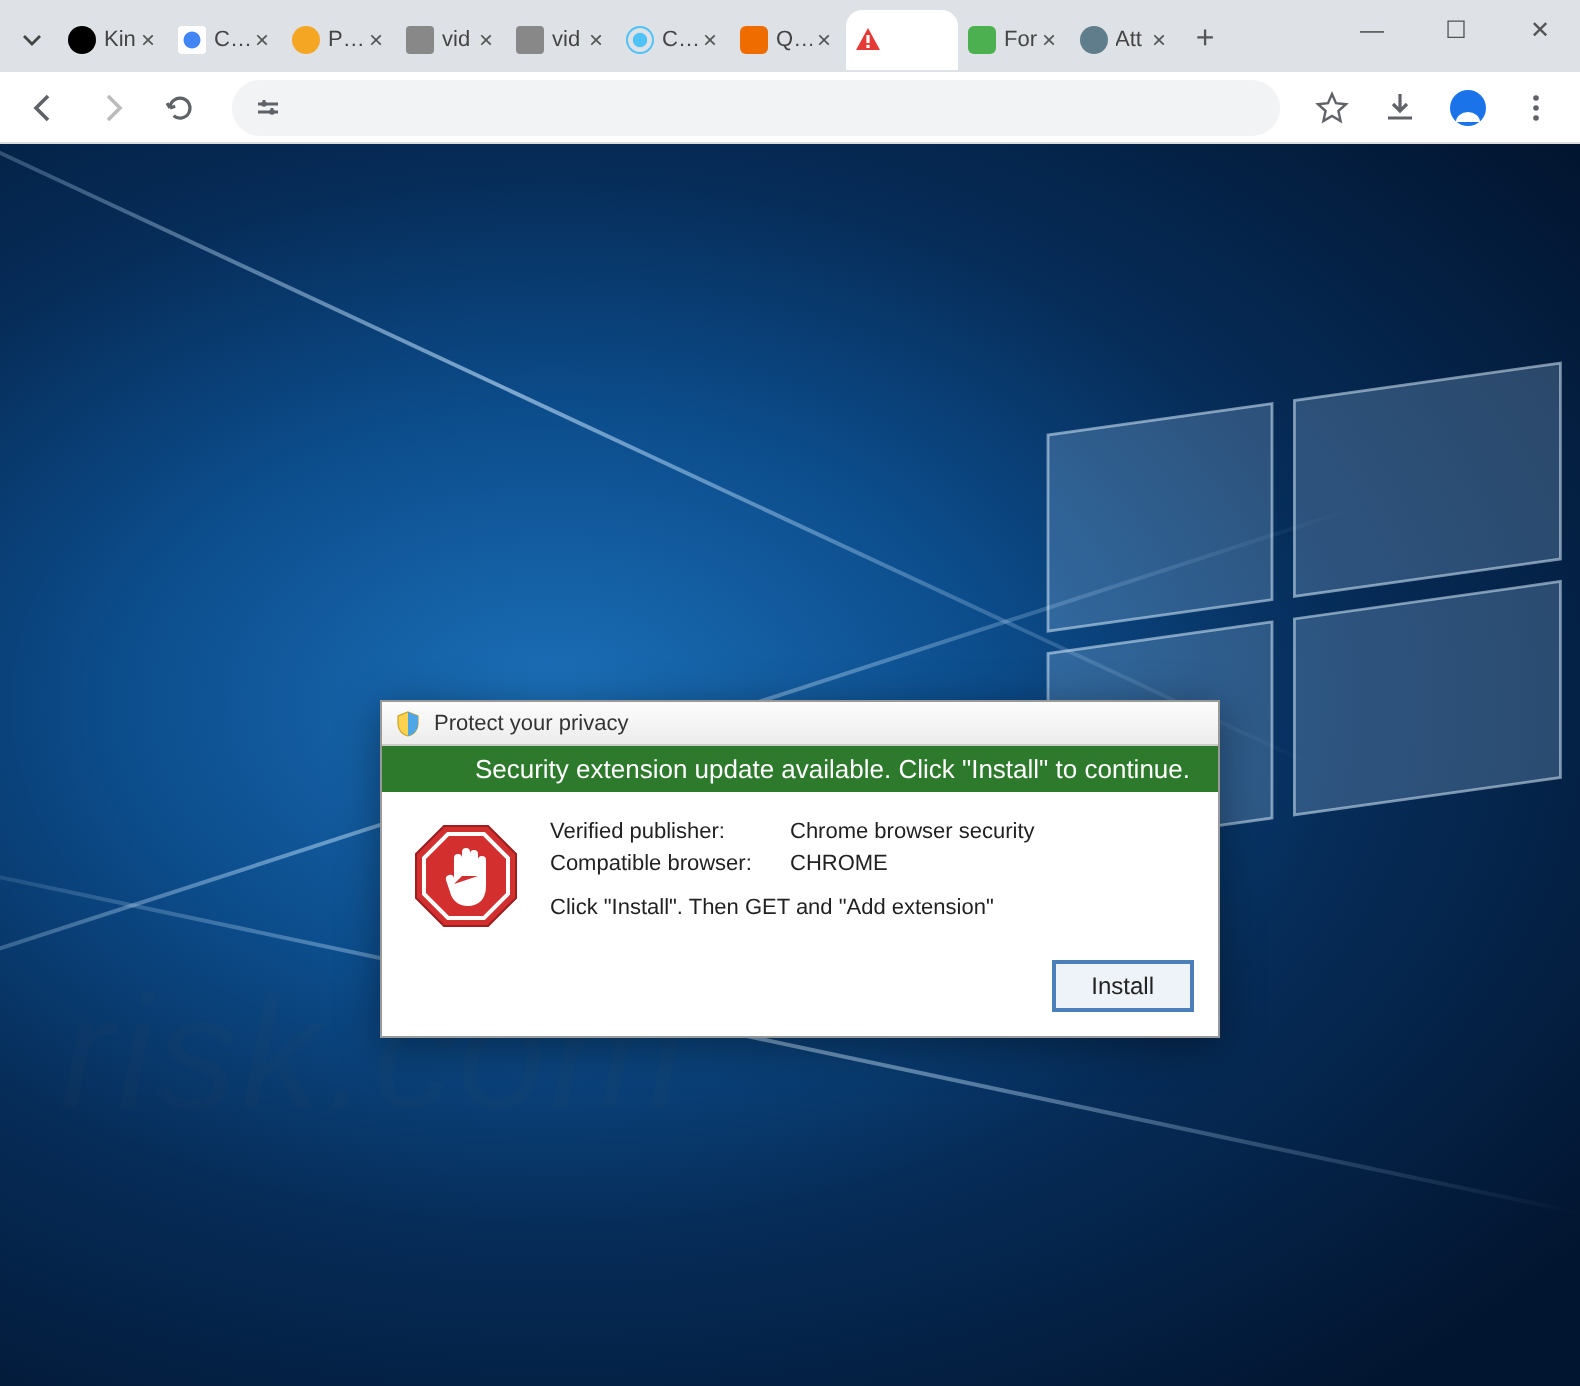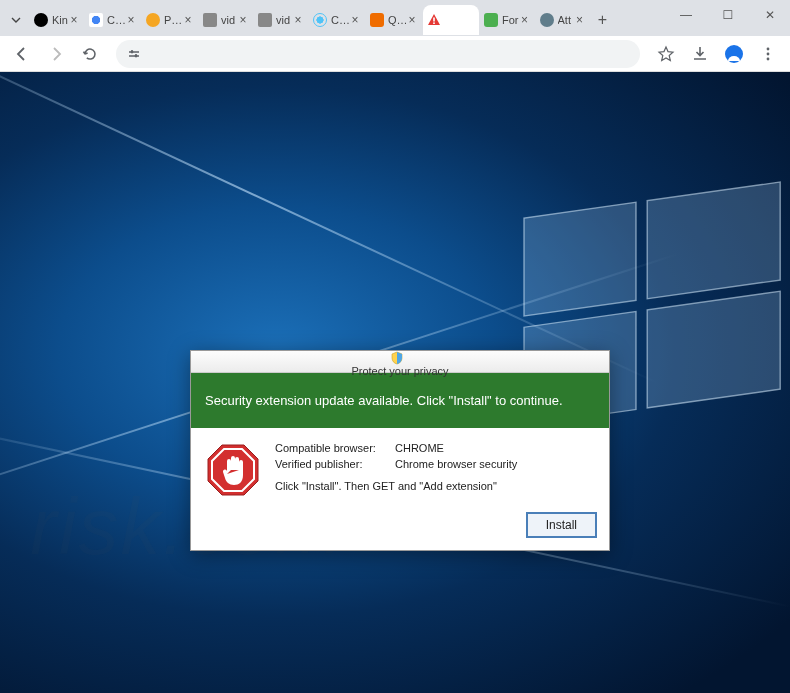--- a/index.html
+++ b/index.html
@@ -210,33 +210,32 @@
     }
     .dialog-titlebar {
       height: 22px;
       background: linear-gradient(#fdfdfd, #ececec);
       border-bottom: 1px solid #ccc;
       display: flex;
       align-items: center;
       padding: 0 6px;
       font-size: 11px;
       color: #333;
-      flex-direction: column;
     }
     .shield-icon {
       width: 14px;
       height: 14px;
       margin-right: 6px;
     }
     .dialog-banner {
       background: #2d7a2d;
       color: #fff;
       font-size: 13px;
-      padding: 20px 14px;
-      text-align: left;
+      padding: 4px 14px;
+      text-align: right;
     }
     .dialog-body {
       display: flex;
       padding: 14px 14px 6px 14px;
       gap: 14px;
     }
     .stop-icon {
       width: 56px;
       height: 56px;
       flex-shrink: 0;
@@ -434,26 +433,26 @@
       <div class="dialog-body">
         <div class="stop-icon">
           <svg viewBox="0 0 56 56">
             <polygon points="17,3 39,3 53,17 53,39 39,53 17,53 3,39 3,17" fill="#d32f2f" stroke="#9a1f1f" stroke-width="1"></polygon>
             <polygon points="19,7 37,7 49,19 49,37 37,49 19,49 7,37 7,19" fill="none" stroke="#fff" stroke-width="2"></polygon>
             <path d="M22 32 V19 a2 2 0 0 1 4 0 V28 M26 28 V16 a2 2 0 0 1 4 0 V28 M30 28 V17 a2 2 0 0 1 4 0 V28 M34 28 V20 a2 2 0 0 1 4 0 V33 C38 40 34 43 29 43 24 43 21 40 20 36 L18 30 a2 2 0 0 1 4 -1 L22 32" fill="#fff"></path>
           </svg>
         </div>
         <div class="info-grid">
           <div class="info-row">
+            <span class="info-label">Verified publisher:</span>
+            <span class="info-value">Chrome browser security</span>
+          </div>
+          <div class="info-row">
             <span class="info-label">Compatible browser:</span>
             <span class="info-value">CHROME</span>
-          </div>
-          <div class="info-row">
-            <span class="info-label">Verified publisher:</span>
-            <span class="info-value">Chrome browser security</span>
           </div>
           <div class="info-row bold spaced">
             <span class="info-value" style="font-weight:normal">Click "Install". Then GET and "Add extension"</span>
           </div>
         </div>
       </div>
       <div class="dialog-footer">
         <button class="install-btn">Install</button>
       </div>
     </div>

